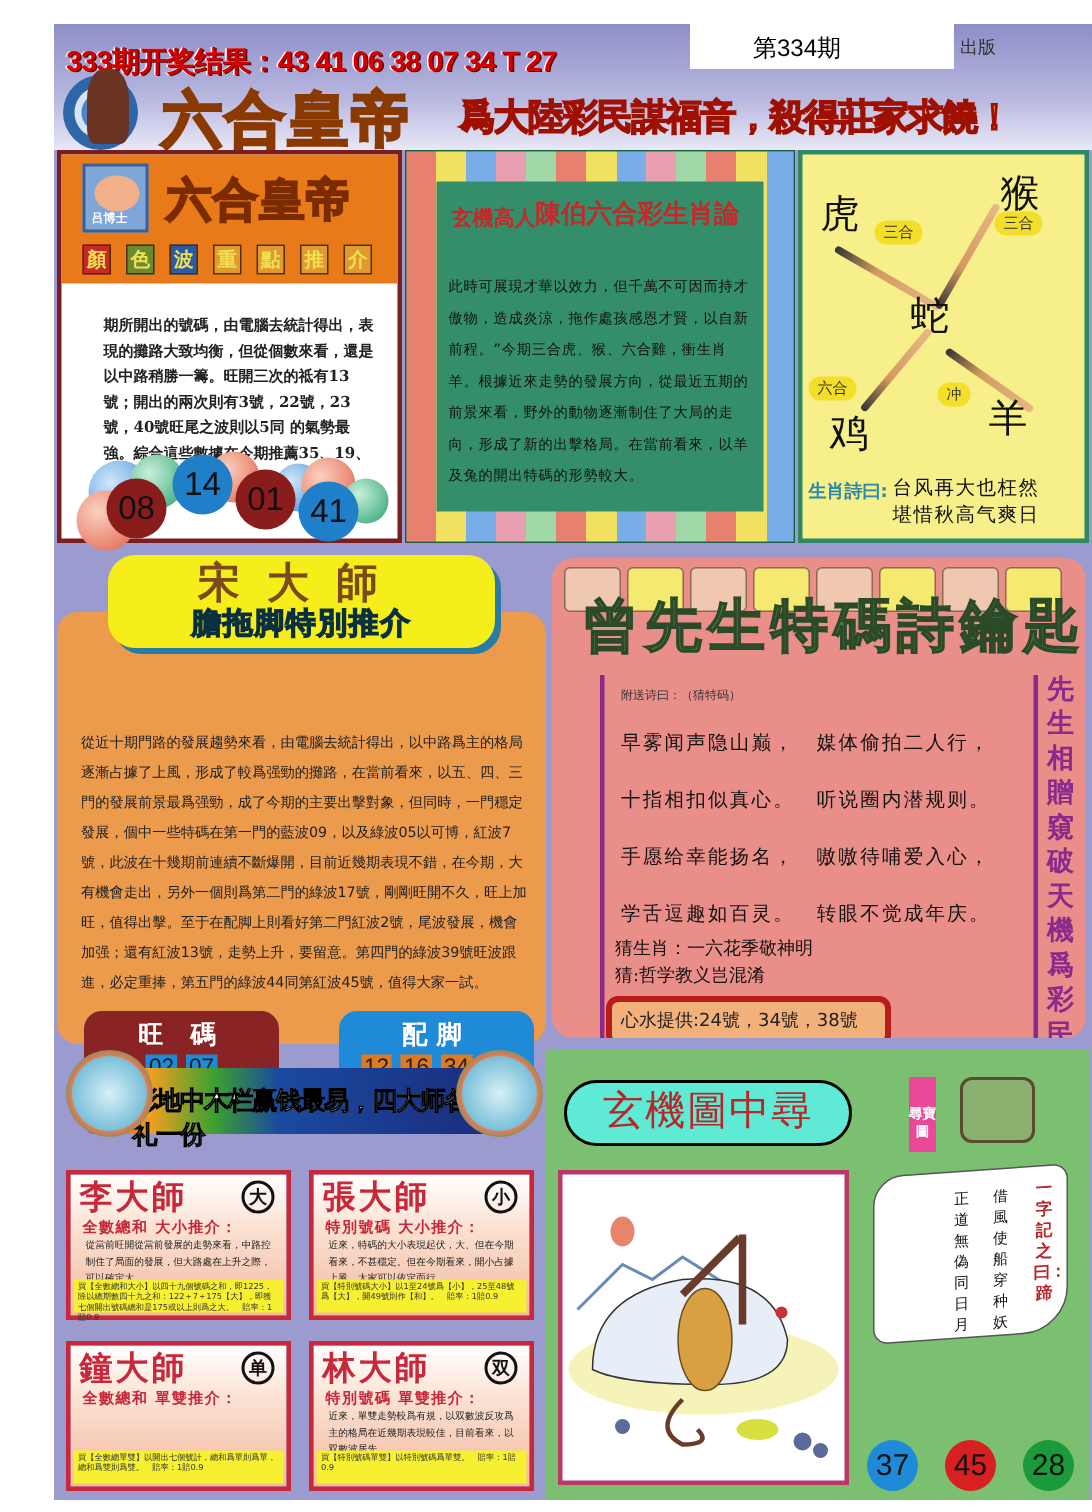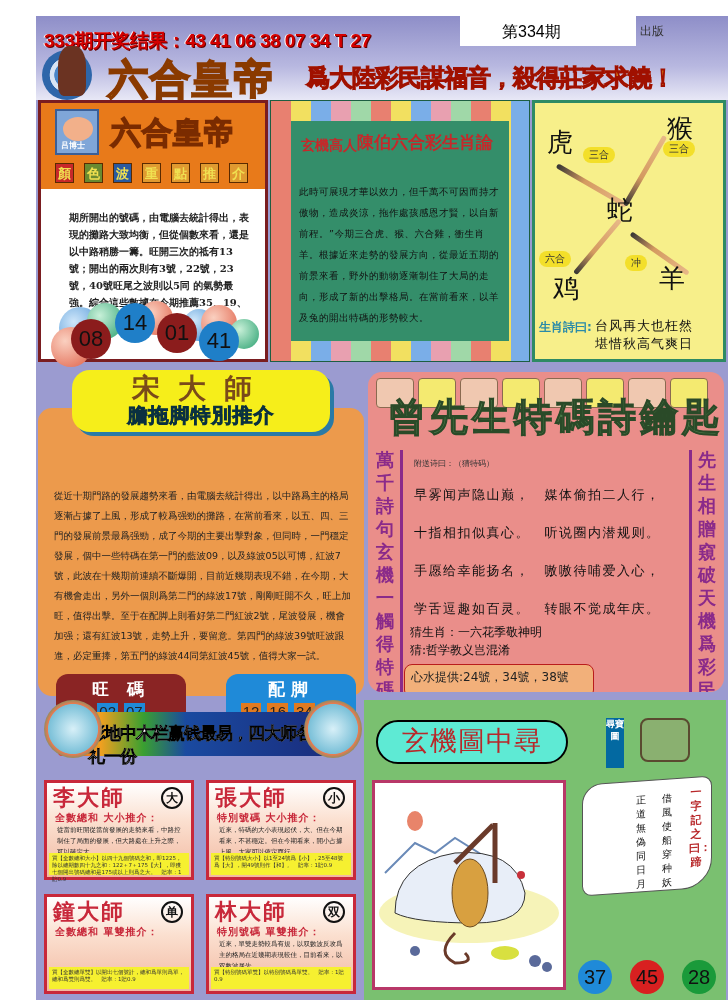--- a/index.html
+++ b/index.html
@@ -57,36 +57,36 @@
 .p5{position:absolute;left:332px;top:356px;width:356px;height:320px;background:#ea8e8a;border-radius:14px;overflow:hidden}
 .lockrow{position:absolute;left:8px;top:6px;display:flex;gap:4px}
 .lock{width:38px;height:30px;background:#f0c8b0;border:1px solid #8a6a50;border-radius:4px}
 .lock.y{background:#f4ea70}
 .p5-title{position:absolute;left:0;right:0;top:20px;text-align:right;font:bold 38px "DejaVu Serif",serif;color:#4a7a48;-webkit-text-stroke:1px #2a4a28;letter-spacing:4px}
 .vert{position:absolute;top:76px;width:22px;font:bold 18px/23px "DejaVu Sans",sans-serif;color:#8a2a8a;text-align:center}
 .vline{position:absolute;top:78px;width:3px;height:242px;background:#8a2a8a}
 .p5-small{position:absolute;left:46px;top:86px;font:8px "DejaVu Sans",sans-serif;color:#333}
 .p5-line{position:absolute;left:46px;font:13px "DejaVu Serif",serif;color:#111;letter-spacing:1.5px}
 .p5-guess{position:absolute;left:42px;font:12px "DejaVu Serif",serif;color:#111}
-.p5-bottom{position:absolute;left:36px;top:292px;width:190px;height:34px;background:#f2b07a;border:1px solid #b91c1c;border-radius:8px;font:12px/24px "DejaVu Sans",sans-serif;color:#222;padding-left:6px}
+.p5-bottom{position:absolute;left:36px;top:292px;width:190px;height:34px;background:#f2b07a;border:4px solid #b91c1c;border-radius:8px;font:12px/24px "DejaVu Sans",sans-serif;color:#222;padding-left:6px}
 
 .p6{position:absolute;left:2px;top:684px;width:326px;height:300px}
 .banner{position:absolute;left:20px;top:12px;width:284px;height:44px;background:linear-gradient(90deg,#e83020,#f0a020 15%,#3aa030 30%,#1a4aa0 45%,#1a2a7a);border-radius:4px}
 .banner-text{position:absolute;left:30px;top:10px;font:bold 17px "DejaVu Sans",sans-serif;color:#fff;-webkit-text-stroke:0.5px #000;letter-spacing:-1px}
 .coin{position:absolute;top:0;width:58px;height:58px;border-radius:50%;background:radial-gradient(#d8f0f8,#7ac0d8 60%,#e87a50 62%,#3aa070 80%)}
 .master{position:absolute;width:150px;height:100px;background:linear-gradient(#fff,#fbe0d0 40%,#f2b8a0);border:3px solid #c8283a}
 .m-name{position:absolute;left:6px;top:0;font:bold 22px "DejaVu Sans",sans-serif;color:#c8283a;letter-spacing:2px}
 .m-circle{position:absolute;right:8px;top:4px;width:22px;height:22px;border:2px solid #111;border-radius:50%;font:bold 12px/18px "DejaVu Sans",sans-serif;text-align:center;color:#111}
 .m-sub{position:absolute;left:8px;top:28px;font:bold 10px "DejaVu Sans",sans-serif;color:#c8283a;letter-spacing:1px}
 .m-text{position:absolute;left:10px;top:42px;right:6px;font:6.5px/11px "DejaVu Sans",sans-serif;color:#222}
 .m-note{position:absolute;left:2px;right:2px;bottom:2px;height:22px;background:#f6f030;font:5.5px/7px "DejaVu Sans",sans-serif;color:#333;padding:2px 3px}
 
 .p7{position:absolute;left:328px;top:684px;width:362px;height:300px;background:#7ac070}
 .cloud{position:absolute;left:12px;top:20px;width:192px;height:44px;background:#5eead4;border:2px solid #000000;border-radius:24px;font:27px "DejaVu Serif",serif;color:#b8282a;text-align:center;line-height:38px;letter-spacing:1px}
-.treasure-tag{position:absolute;left:242px;top:18px;width:18px;height:50px;background:#0369a1;font:bold 9px/12px "DejaVu Sans",sans-serif;color:#fff;text-align:center;padding-top:0}
+.treasure-tag{position:absolute;left:242px;top:18px;width:18px;height:50px;background:#ec4899;font:bold 9px/12px "DejaVu Sans",sans-serif;color:#fff;text-align:center;padding-top:19px}
 .treasure-icon{position:absolute;left:276px;top:18px;width:50px;height:44px;background:#8ab070;border:2px solid #5a4a30;border-radius:8px}
 .pic{position:absolute;left:8px;top:80px;width:194px;height:210px;background:#fff;border:3px solid #b83868}
 .scroll{position:absolute;left:218px;top:80px;width:130px;height:112px;background:#fff;border:1px solid #555;border-radius:20px 10px 30px 10px;transform:skewY(-4deg)}
 .scroll-col{position:absolute;top:12px;width:12px;font:10px/14px "DejaVu Serif",serif;color:#111;text-align:center}
 .scroll-red{position:absolute;top:8px;right:8px;width:14px;font:bold 11px/14px "DejaVu Serif",serif;color:#b8282a;text-align:center}
 .numball{position:absolute;top:260px;width:34px;height:34px;border-radius:50%;font:20px/34px "Liberation Sans",sans-serif;color:#111;text-align:center}
 </style>
 </head>
 <body>
 
@@ -197,21 +197,20 @@
       <div class="lock"></div>
       <div class="lock y"></div>
       <div class="lock"></div>
       <div class="lock y"></div>
       <div class="lock"></div>
       <div class="lock y"></div>
       <div class="lock"></div>
       <div class="lock y"></div>
     </div>
     <div class="p5-title">曾先生特碼詩鑰匙</div>
-    <div class="vert" style="left:6px">萬千詩句玄機一觸得特碼</div>
     <div class="vline" style="left:32px"></div>
     <div class="vert" style="right:6px">先生相贈窺破天機爲彩民</div>
     <div class="vline" style="right:32px"></div>
     <div class="p5-small">附送诗曰：（猜特码）</div>
     <div class="p5-line" style="top:114px">早雾闻声隐山巅，　媒体偷拍二人行，</div>
     <div class="p5-line" style="top:152px">十指相扣似真心。　听说圈内潜规则。</div>
     <div class="p5-line" style="top:190px">手愿给幸能扬名，　嗷嗷待哺爱入心，</div>
     <div class="p5-line" style="top:228px">学舌逗趣如百灵。　转眼不觉成年庆。</div>
     <div class="p5-guess" style="top:252px">猜生肖：一六花季敬神明</div>
     <div class="p5-guess" style="top:270px">猜:哲学教义岂混淆</div>

